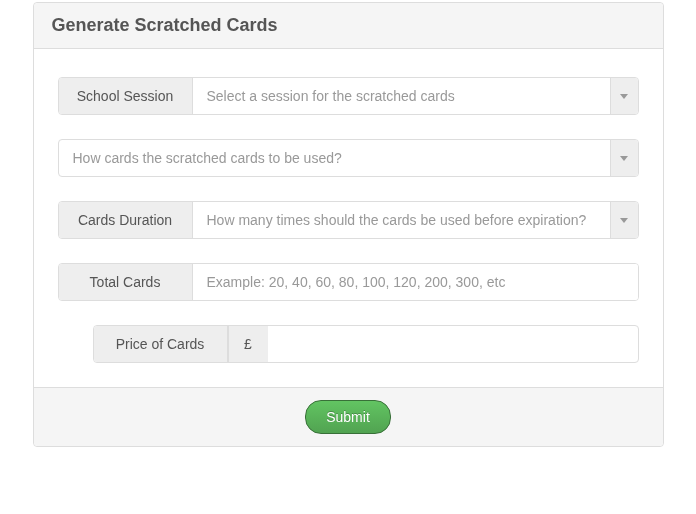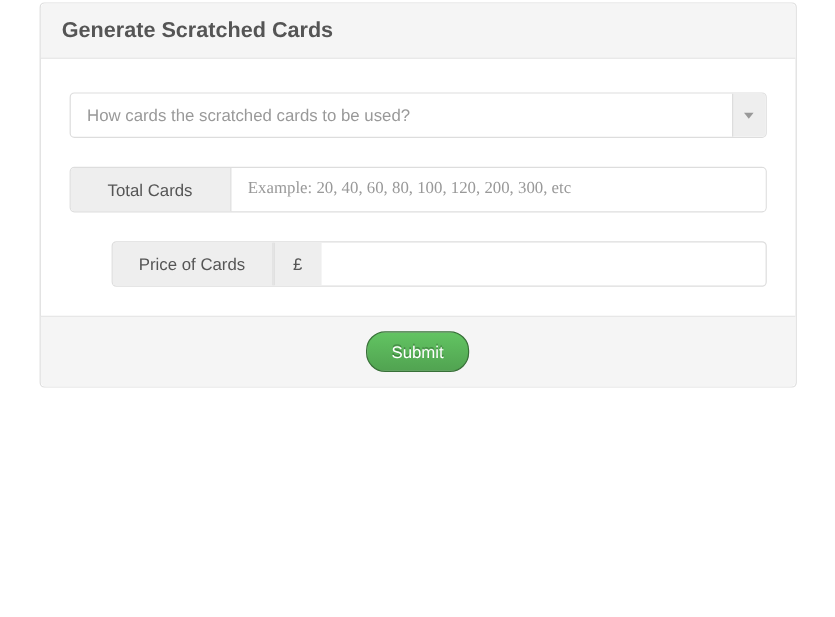--- a/index.html
+++ b/index.html
@@ -66,21 +66,21 @@
       align-items: stretch;
       position: relative;
     }
     .input-cell input {
       width: 100%;
       border: none;
       padding: 10px 14px;
       font-size: 14px;
       color: #555;
       outline: none;
-      font-family: Liberation Serif, serif;
+      font-family: Liberation Sans, sans-serif;
     }
     .input-cell input::placeholder { color: #999; }
     .select-wrap {
       flex: 1;
       position: relative;
       display: flex;
       align-items: center;
     }
     .select-text {
       flex: 1;
@@ -130,32 +130,54 @@
 <body>
 
 <div class="panel">
 
   <div class="panel-header">
     <div class="panel-title">Generate Scratched Cards</div>
   </div>
 
   <div class="panel-body">
 
+    <div class="form-row">
+      <div class="label-cell">School Session</div>
+      <div class="input-cell">
+        <div class="select-wrap">
+          <div class="select-text">Select a session for the scratched cards</div>
+          <div class="select-caret">
+            <div class="caret-icon"></div>
+          </div>
+        </div>
+      </div>
+    </div>
 
     <div class="form-row">
       <div class="input-cell">
         <div class="select-wrap">
           <div class="select-text">How cards the scratched cards to be used?</div>
           <div class="select-caret">
             <div class="caret-icon"></div>
           </div>
         </div>
       </div>
     </div>
 
+    <div class="form-row">
+      <div class="label-cell">Cards Duration</div>
+      <div class="input-cell">
+        <div class="select-wrap">
+          <div class="select-text">How many times should the cards be used before expiration?</div>
+          <div class="select-caret">
+            <div class="caret-icon"></div>
+          </div>
+        </div>
+      </div>
+    </div>
 
     <div class="form-row">
       <div class="label-cell">Total Cards</div>
       <div class="input-cell">
         <input type="text" placeholder="Example: 20, 40, 60, 80, 100, 120, 200, 300, etc" style="">
       </div>
     </div>
 
     <div class="form-row">
       <div class="label-cell">Price of Cards</div>

